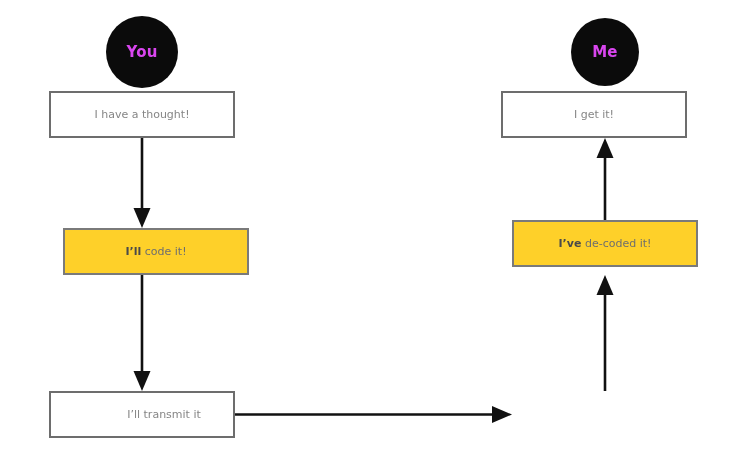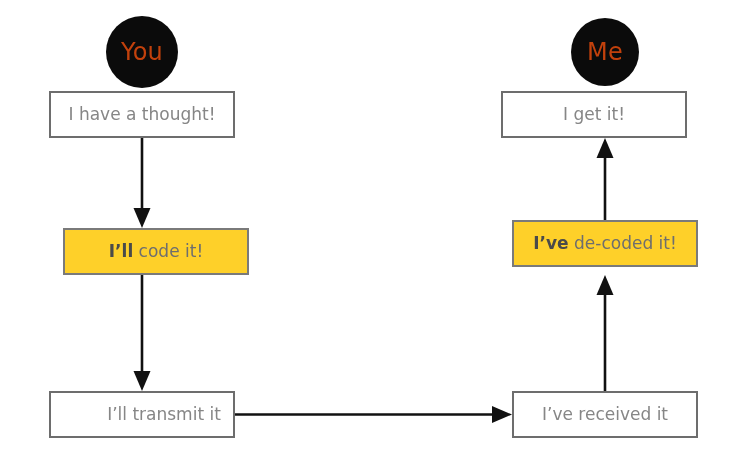--- a/index.html
+++ b/index.html
@@ -29,39 +29,39 @@
   .node-circle {
     position: absolute;
     border-radius: 50%;
     background: #0b0b0b;
     display: flex;
     align-items: center;
     justify-content: center;
     z-index: 3;
   }
   .node-circle span {
-    color: #c2410c;
-    font-weight: normal;
-    font-size: 24px;
+    color: #d946ef;
+    font-weight: bold;
+    font-size: 15px;
     letter-spacing: 0.2px;
     line-height: 1;
     font-family: "DejaVu Sans", "Liberation Sans", sans-serif;
   }
   .box {
     position: absolute;
     box-sizing: border-box;
     border: 2px solid #6d6d6d;
     background: #ffffff;
     display: flex;
     align-items: center;
     justify-content: center;
     z-index: 4;
   }
   .box .box-label {
-    font-size: 17px;
+    font-size: 11px;
     color: #868686;
     white-space: nowrap;
     line-height: 1;
     font-family: "DejaVu Sans", "Liberation Sans", sans-serif;
   }
   .box.highlight {
     background: #fed029;
     border: 2px solid #7a7a7a;
   }
   .box.highlight .box-label {
@@ -125,17 +125,14 @@
   </div>
 
   <div class="box" style="left:501px; top:91px; width:186px; height:47px;">
     <span class="box-label">I get it!</span>
   </div>
 
   <div class="box highlight" style="left:512px; top:220px; width:186px; height:47px;">
     <span class="box-label"><span class="lead">I’ve</span><span> de-coded it!</span></span>
   </div>
 
-  <div class="box" style="left:512px; top:391px; width:186px; height:47px;">
-    <span class="box-label">I’ve received it</span>
-  </div>
 
 </div>
 
 </body></html>

